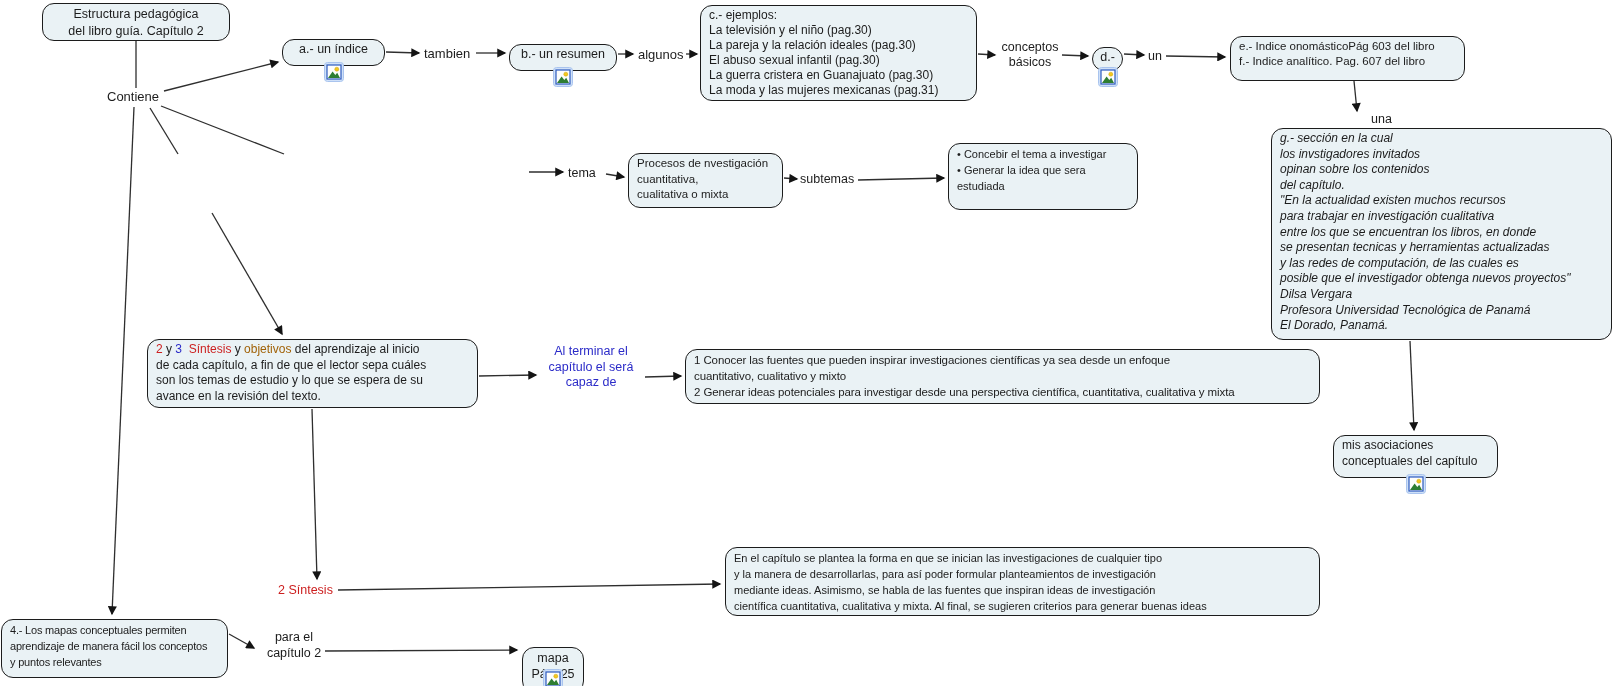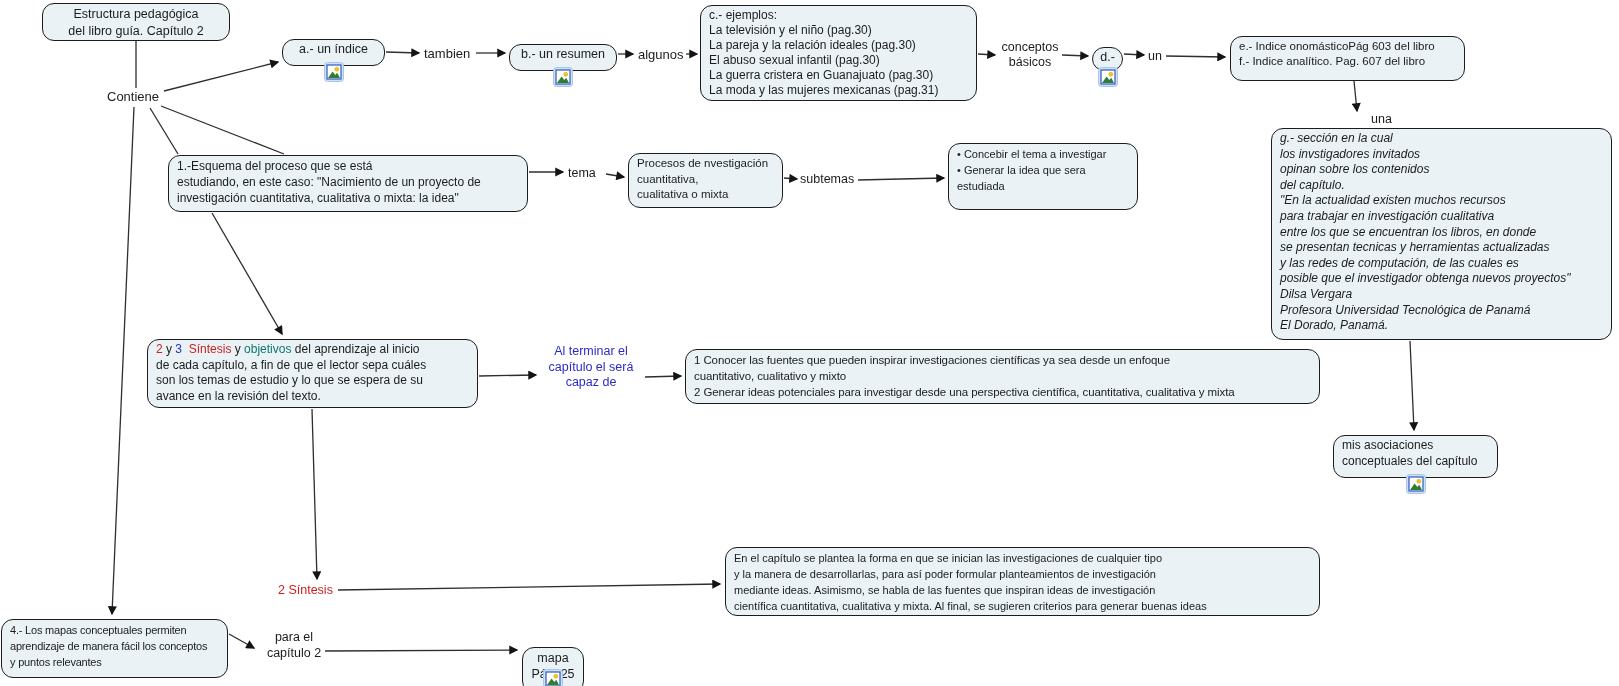--- a/index.html
+++ b/index.html
@@ -108,37 +108,32 @@
       <div class="ln"><span>"En la actualidad existen muchos recursos</span></div>
       <div class="ln"><span>para trabajar en investigación cualitativa</span></div>
       <div class="ln"><span>entre los que se encuentran los libros, en donde</span></div>
       <div class="ln"><span>se presentan tecnicas y herramientas actualizadas</span></div>
       <div class="ln"><span>y las redes de computación, de las cuales es</span></div>
       <div class="ln"><span>posible que el investigador obtenga nuevos proyectos"</span></div>
       <div class="ln"><span>Dilsa Vergara</span></div>
       <div class="ln"><span>Profesora Universidad Tecnológica de Panamá</span></div>
       <div class="ln"><span>El Dorado, Panamá.</span></div>
     </div>
-    <div class="node" style="left: 168px; top: 155px; width: 360px; height: 57px; font-size: 12px; line-height: 16px;">
-      <div class="ln"><span>1.-Esquema del proceso que se está</span></div>
-      <div class="ln"><span>estudiando, en este caso: "Nacimiento de un proyecto de</span></div>
-      <div class="ln"><span>investigación cuantitativa, cualitativa o mixta: la idea"</span></div>
-    </div>
     <div class="node" style="left: 628px; top: 153px; width: 155px; height: 55px; font-size: 11.5px; line-height: 15.5px;">
       <div class="ln"><span>Procesos de nvestigación</span></div>
       <div class="ln"><span>cuantitativa,</span></div>
       <div class="ln"><span>cualitativa o mixta</span></div>
     </div>
     <div class="node" style="left: 948px; top: 143px; width: 190px; height: 67px; font-size: 11px; line-height: 16px;">
       <div class="ln"><span>• Concebir el tema a investigar</span></div>
       <div class="ln"><span>• Generar la idea que sera</span></div>
       <div class="ln"><span>estudiada</span></div>
     </div>
     <div class="node" style="left: 147px; top: 339px; width: 331px; height: 69px; font-size: 12px; line-height: 15.5px;">
-      <div class="ln"><span style="color: rgb(204, 31, 31);">2</span><span> y </span><span style="color: rgb(43, 43, 200);">3</span><span>  </span><span style="color: rgb(204, 31, 31);">Síntesis</span><span> y </span><span style="color: #0f766e;">objetivos</span><span> del aprendizaje al inicio</span></div>
+      <div class="ln"><span style="color: rgb(204, 31, 31);">2</span><span> y </span><span style="color: rgb(43, 43, 200);">3</span><span>  </span><span style="color: rgb(204, 31, 31);">Síntesis</span><span> y </span><span style="color: #a16207;">objetivos</span><span> del aprendizaje al inicio</span></div>
       <div class="ln"><span>de cada capítulo, a fin de que el lector sepa cuáles</span></div>
       <div class="ln"><span>son los temas de estudio y lo que se espera de su</span></div>
       <div class="ln"><span>avance en la revisión del texto.</span></div>
     </div>
     <div class="node" style="left: 685px; top: 349px; width: 635px; height: 55px; font-size: 11.5px; line-height: 16px; letter-spacing: -0.1px;">
       <div class="ln"><span>1 Conocer las fuentes que pueden inspirar investigaciones científicas ya sea desde un enfoque</span></div>
       <div class="ln"><span>cuantitativo, cualitativo y mixto</span></div>
       <div class="ln"><span>2 Generar ideas potenciales para investigar desde una perspectiva científica, cuantitativa, cualitativa y mixta</span></div>
     </div>
     <div class="node" style="left: 1333px; top: 435px; width: 165px; height: 43px; font-size: 12px; line-height: 15.5px;">

